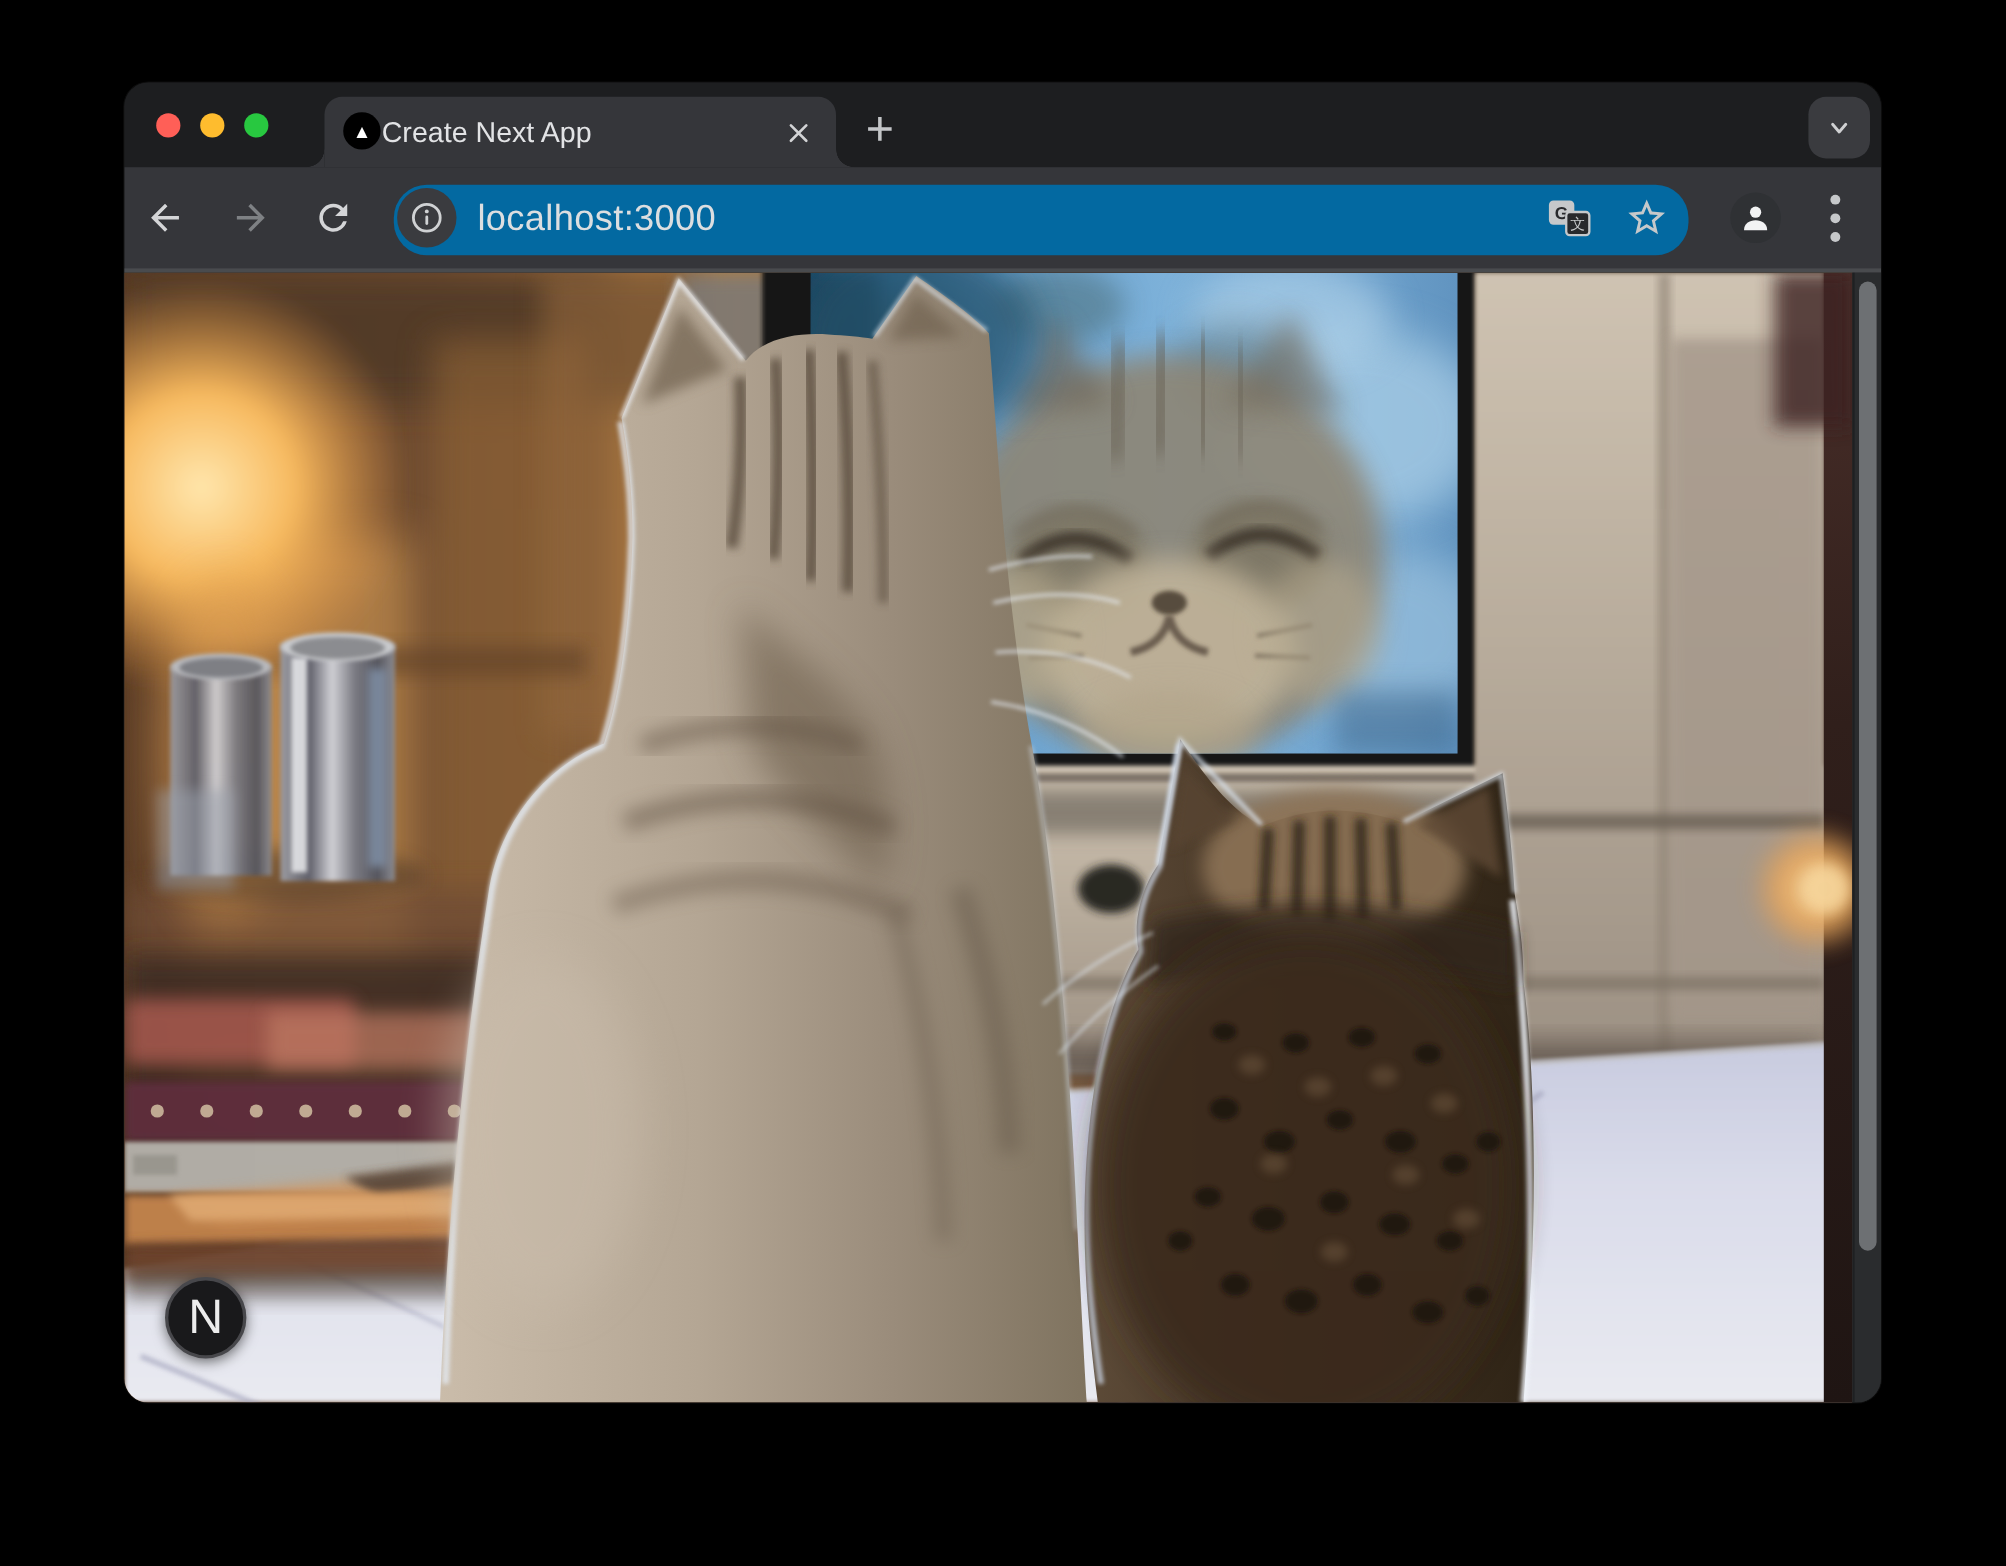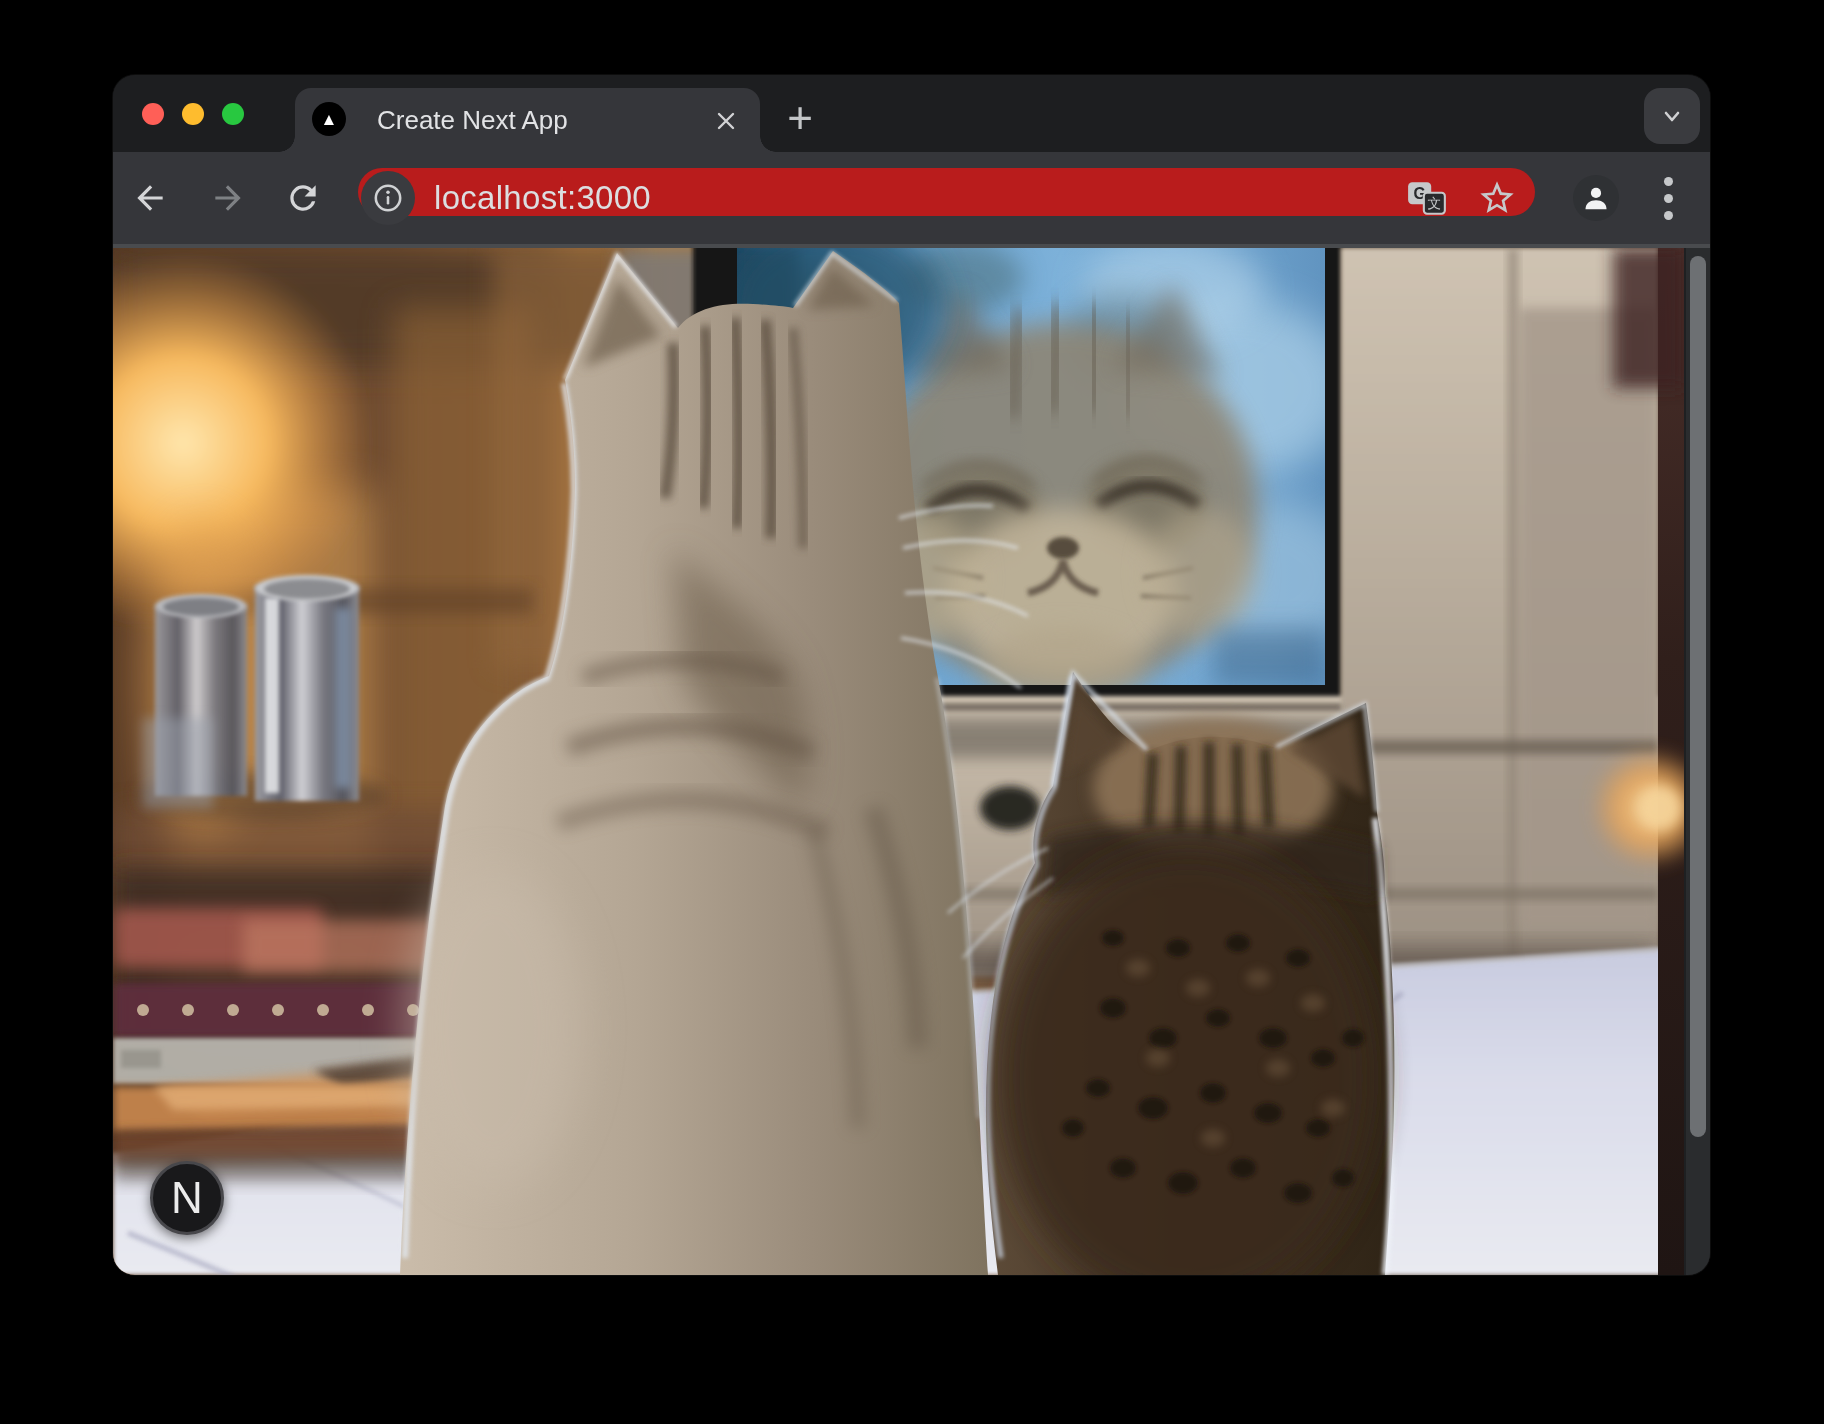--- a/index.html
+++ b/index.html
@@ -16,35 +16,35 @@
   .tl-zoom{left:109px;background:#28c840;}
   .tab{position:absolute;left:182px;top:13px;width:465px;height:64px;background:#35363a;
        border-radius:16px 16px 0 0;}
   .tab::before{content:"";position:absolute;left:-16px;bottom:0;width:16px;height:16px;
        background:radial-gradient(circle at 0 0,rgba(0,0,0,0) 15.5px,#35363a 16px);}
   .tab::after{content:"";position:absolute;right:-16px;bottom:0;width:16px;height:16px;
        background:radial-gradient(circle at 100% 0,rgba(0,0,0,0) 15.5px,#35363a 16px);}
   .tab-favicon{position:absolute;left:17px;top:14px;width:34px;height:34px;border-radius:50%;
        background:#000;color:#fff;display:flex;align-items:center;justify-content:center;
        font-size:17px;line-height:1;}
-  .tab-title{position:absolute;left:82px;top:0;height:64px;line-height:64px;
+  .tab-title{position:absolute;left:52px;top:0;height:64px;line-height:64px;
        font-size:26px;color:#e2e3e5;white-space:nowrap;text-align:center;}
   .tab-close{position:absolute;left:414px;top:16px;width:34px;height:34px;border-radius:8px;
        display:flex;align-items:center;justify-content:center;}
   .newtab{position:absolute;left:664px;top:21px;width:46px;height:46px;color:#c3c5c7;
        font-size:44px;line-height:44px;text-align:center;font-weight:300;}
   .chevron-btn{position:absolute;left:1531px;top:13px;width:56px;height:56px;
        border-radius:16px;background:#3a3b3f;display:flex;align-items:center;justify-content:center;}
   
   .toolbar{position:relative;height:92px;background:#35363a;border-bottom:4px solid #494b4e;}
   .nav-btn{position:absolute;top:18px;width:56px;height:56px;display:flex;
        align-items:center;justify-content:center;border-radius:50%;}
   .btn-back{left:9px;} .btn-forward{left:87px;} .btn-reload{left:162px;}
-  .omnibox{position:absolute;left:245px;top:16px;width:1177px;height:48px;
-       border-radius:30px;background:#b91c1c;}
+  .omnibox{position:absolute;left:245px;top:16px;width:1177px;height:64px;
+       border-radius:30px;background:#0369a1;}
   .chip{position:absolute;left:3px;top:3px;width:54px;height:54px;border-radius:50%;
        background:#3a3b3f;display:flex;align-items:center;justify-content:center;}
   .url-text{position:absolute;left:76px;top:0;height:60px;line-height:60px;font-size:33px;
        color:#dcdee0;letter-spacing:.3px;white-space:nowrap;}
   .omni-ic{position:absolute;top:8px;width:44px;height:44px;display:flex;
        align-items:center;justify-content:center;}
   .ic-translate{left:1047px;} .ic-star{left:1117px;}
   .avatar-btn{position:absolute;left:1460px;top:23px;width:46px;height:46px;border-radius:50%;
        background:#2f3134;display:flex;align-items:center;justify-content:center;}
   .kebab{position:absolute;left:1540px;top:18px;width:30px;height:56px;display:flex;

